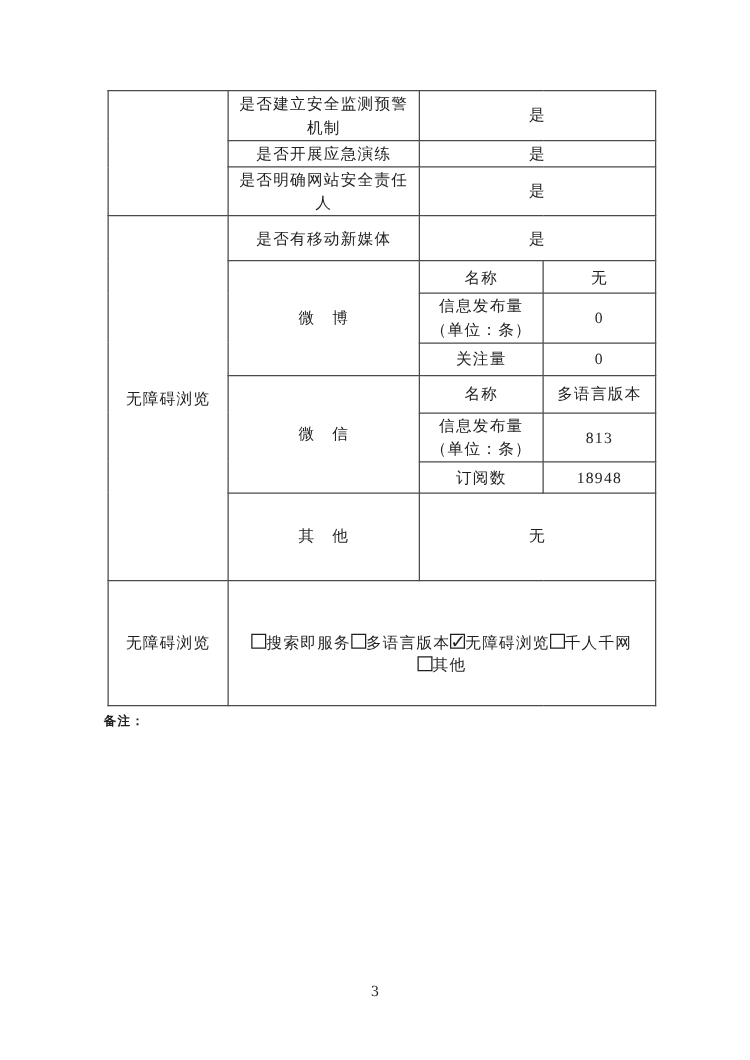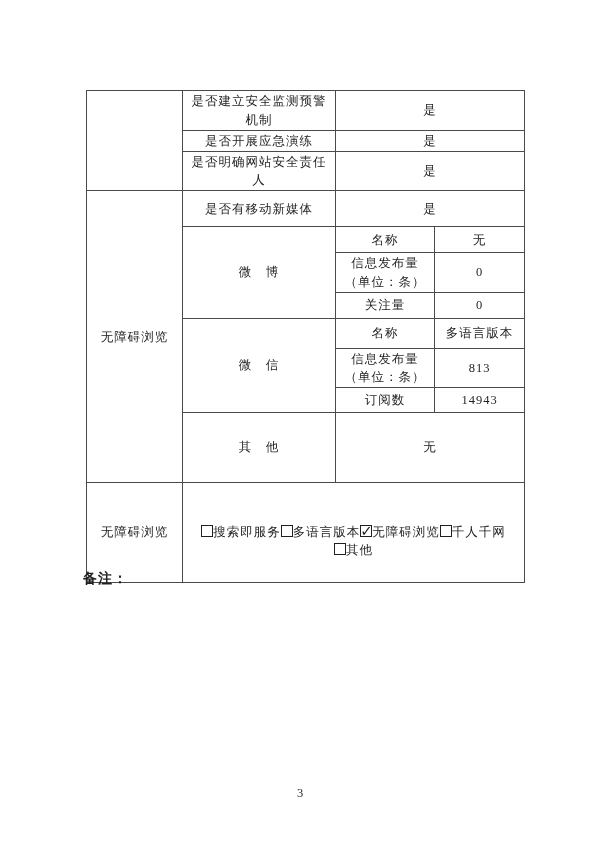--- a/index.html
+++ b/index.html
@@ -12,21 +12,21 @@
     width: 600px;
     height: 848px;
     background: #ffffff;
     font-family: "Liberation Serif", "DejaVu Serif", serif;
     color: #1f1f1f;
     overflow: hidden;
   }
   table.report {
     position: absolute;
     left: 86px;
-    top: 90px;
+    top: 72px;
     width: 438px;
     border-collapse: collapse;
     table-layout: fixed;
   }
   table.report td {
     border: 1px solid #4a4a4a;
     text-align: center;
     vertical-align: middle;
     font-size: 12.5px;
     letter-spacing: 1px;
@@ -76,21 +76,21 @@
     top: -5px;
     font-size: 15px;
     font-weight: bold;
     color: #1f1f1f;
     font-family: "DejaVu Sans", sans-serif;
   }
   .remarks {
     position: absolute;
     left: 83px;
     top: 570px;
-    font-size: 14px;
+    font-size: 10px;
     font-weight: bold;
     letter-spacing: 1px;
   }
   .page-number {
     position: absolute;
     left: 0;
     top: 786px;
     width: 600px;
     text-align: center;
     font-size: 12.5px;
@@ -149,21 +149,21 @@
       <td>名称</td>
       <td>多语言版本</td>
     </tr>
     <tr class="r9">
       <td>信息发布量
 （单位：条）</td>
       <td>813</td>
     </tr>
     <tr class="r10">
       <td>订阅数</td>
-      <td>14943</td>
+      <td>18948</td>
     </tr>
     <tr class="r11">
       <td>其　他</td>
       <td colspan="2">无</td>
     </tr>
 
     <tr class="r12">
       <td>无障碍浏览</td>
       <td colspan="3" class="innov-cell">
         <span class="cb-item"><span class="cb" data-checked="false"></span><span>搜索即服务</span></span><span class="cb-item"><span class="cb" data-checked="false"></span><span>多语言版本</span></span><span class="cb-item"><span class="cb" data-checked="true"></span><span>无障碍浏览</span></span><span class="cb-item"><span class="cb" data-checked="false"></span><span>千人千网</span></span><span class="cb-item"><span class="cb" data-checked="false"></span><span>其他</span></span>

